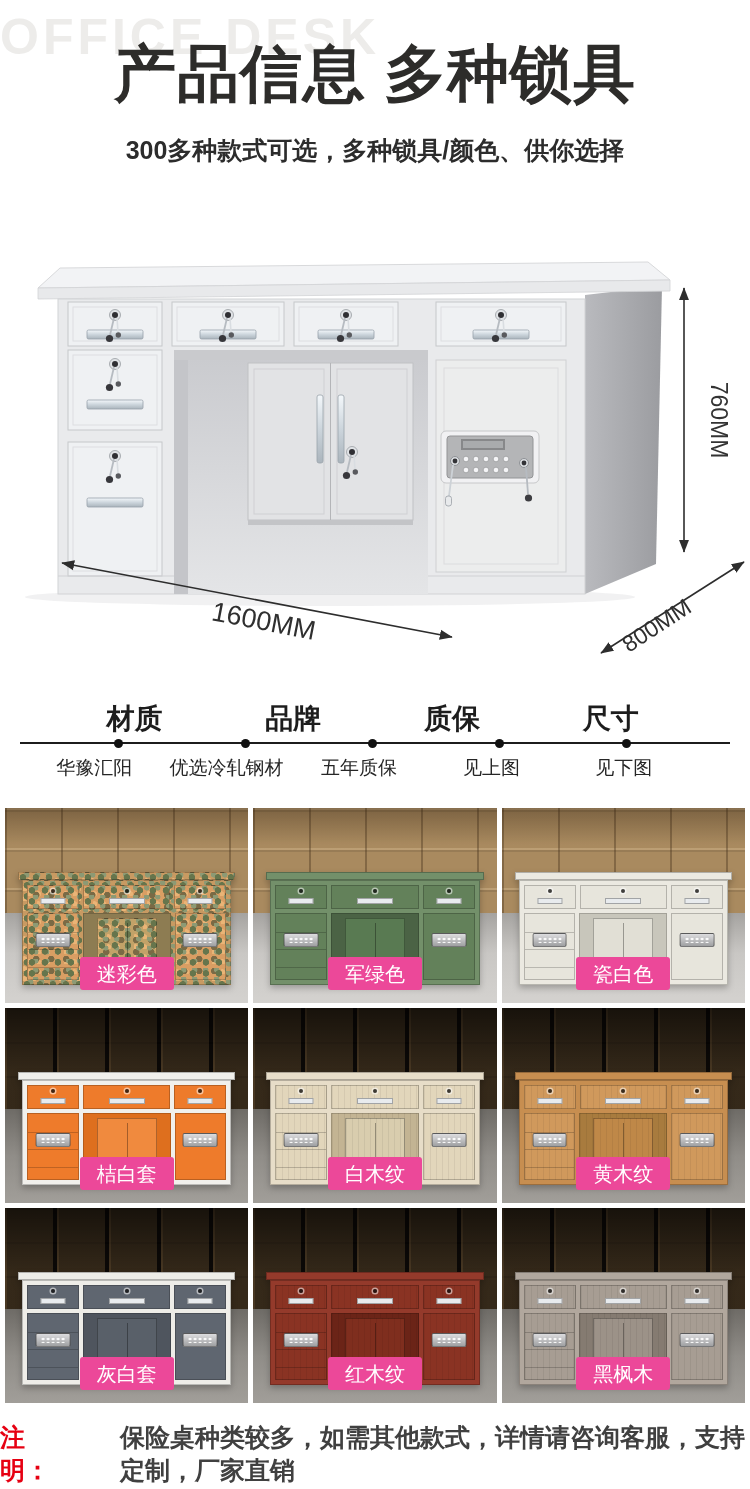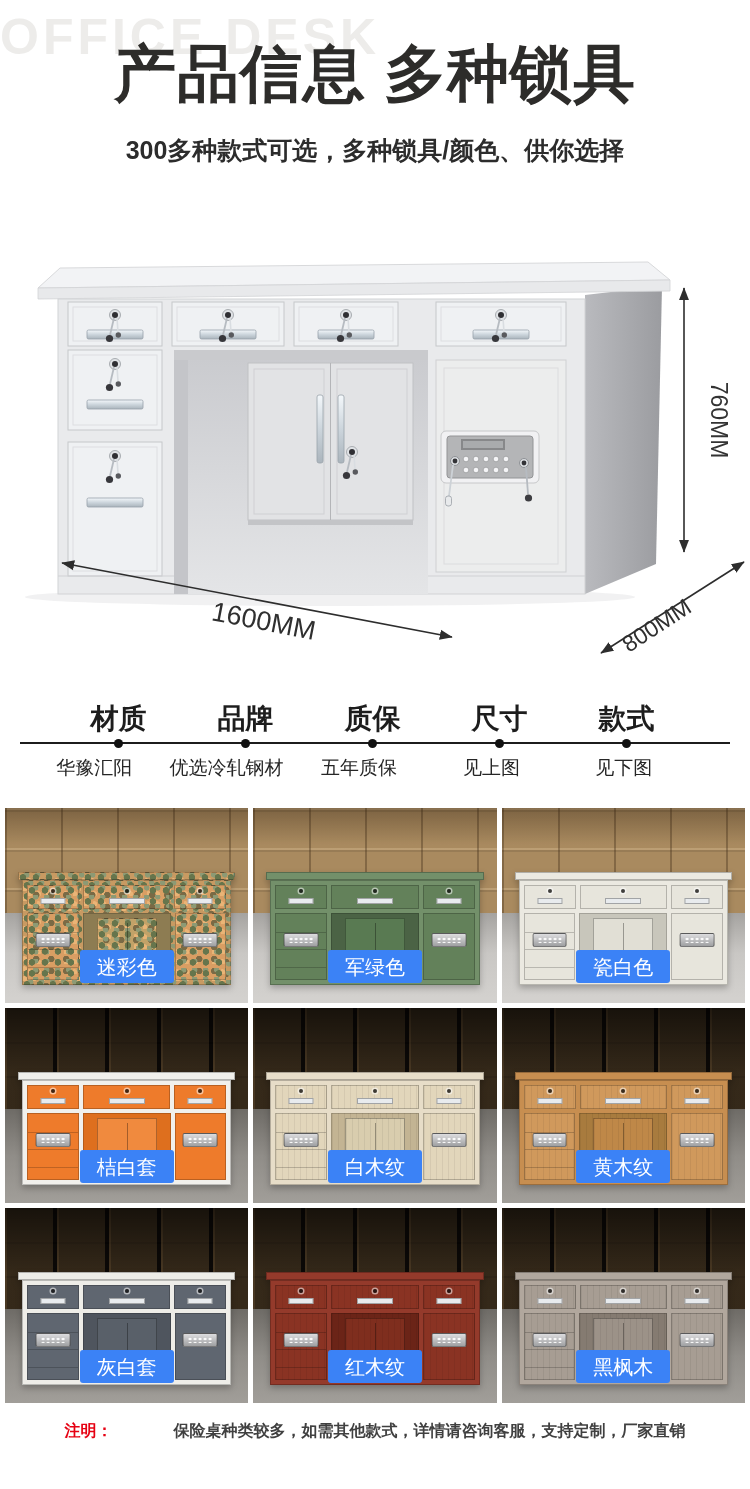--- a/index.html
+++ b/index.html
@@ -80,27 +80,27 @@
     background-image:radial-gradient(circle,#fff 0 1px,transparent 1.6px); background-size:5px 4px; }
   .v-camo .md, .v-camo .mped, .v-camo .mtop, .v-camo .mbody, .v-camo .minner {
     background-image:radial-gradient(circle at 30% 40%, #66754c 0 3px, transparent 3.5px),
       radial-gradient(circle at 70% 20%, #8d9a74 0 2.5px, transparent 3px),
       radial-gradient(circle at 55% 75%, #7a6a45 0 3px, transparent 3.5px),
       radial-gradient(circle at 15% 80%, #e9b476 0 2.5px, transparent 3px);
     background-size:13px 11px, 11px 9px, 15px 12px, 9px 10px; }
   .v-wood .md, .v-wood .mped, .v-wood .minner, .v-wood .mknee {
     background-image:repeating-linear-gradient(90deg, rgba(0,0,0,.06) 0 1px, transparent 1px 6px); }
 
-  .vlabel { position:absolute; bottom:20px; left:50%; transform:translateX(-50%);
-    background:#3b82f6; color:#fff; font-size:20px; line-height:1; padding:7px 17px 6px;
+  .vlabel { position:absolute; bottom:13px; left:50%; transform:translateX(-50%);
+    background:#ec4899; color:#fff; font-size:20px; line-height:1; padding:7px 17px 6px;
     border-radius:3px; white-space:nowrap; z-index:2; }
 
   
   .note { position:absolute; top:1421px; left:0; right:0; display:flex;
-    justify-content:center; font-size:16px; font-weight:700;gap:44px; }
+    justify-content:center; font-size:25px; font-weight:700;gap:44px; }
   .note-prefix { color:#e60012; margin-right:4px; }
   .note-text { color:#404040;margin-left:13px; }
 </style>
 </head>
 <body>
 
 <div class="watermark">OFFICE DESK</div>
 <h1 class="title">产品信息 多种锁具</h1>
 <div class="subtitle">300多种款式可选，多种锁具/颜色、供你选择</div>
 
@@ -269,21 +269,20 @@
   </g>
 </svg>
 </div>
 
 <div class="specs">
   <div class="spec-headers">
     <div class="spec-col">材质</div>
     <div class="spec-col">品牌</div>
     <div class="spec-col">质保</div>
     <div class="spec-col">尺寸</div>
-    <div class="spec-col">款式</div>
   </div>
   <div class="spec-line">
     <div class="spec-dots">
       <div class="dcol">
           <span class="dot"></span>
         </div>
       <div class="dcol">
           <span class="dot"></span>
         </div>
       <div class="dcol">

